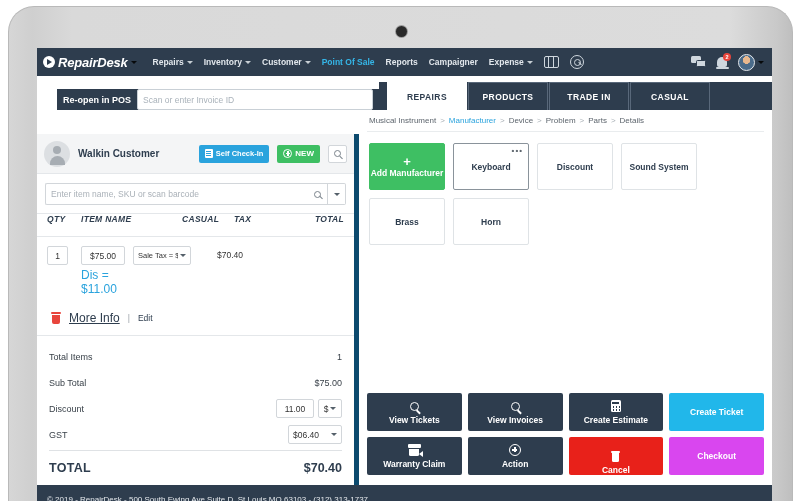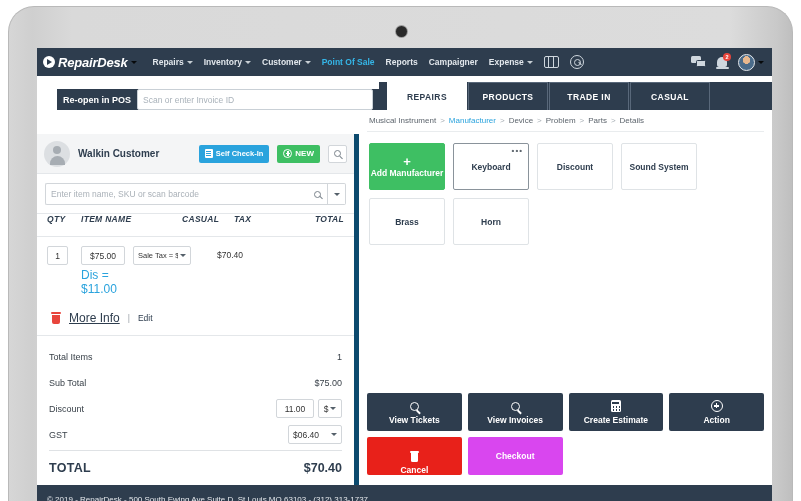--- a/index.html
+++ b/index.html
@@ -726,21 +726,34 @@
               <span class="mag-w"></span>
             </span>
           <span>View Invoices</span>
         </button>
         <button class="act-btn">
           <span class="act-icon">
               <span class="calc-icon"></span>
             </span>
           <span>Create Estimate</span>
         </button>
-
+        <button class="act-btn cyan">
+          <span>Create Ticket</span>
+        </button>
+
+        <button class="act-btn">
+          <span class="act-icon">
+            <span class="warranty-icon">
+                <span class="bx-top"></span>
+                <span class="bx-bot"></span>
+                <span class="arr"></span>
+              </span>
+          </span>
+          <span>Warranty Claim</span>
+        </button>
         <button class="act-btn">
           <span class="act-icon">
               <span class="plus-circ-w"></span>
             </span>
           <span>Action</span>
         </button>
         <button class="act-btn red">
           <span class="act-icon">
             <span class="trash-w">
                 <span class="lid2"></span>

